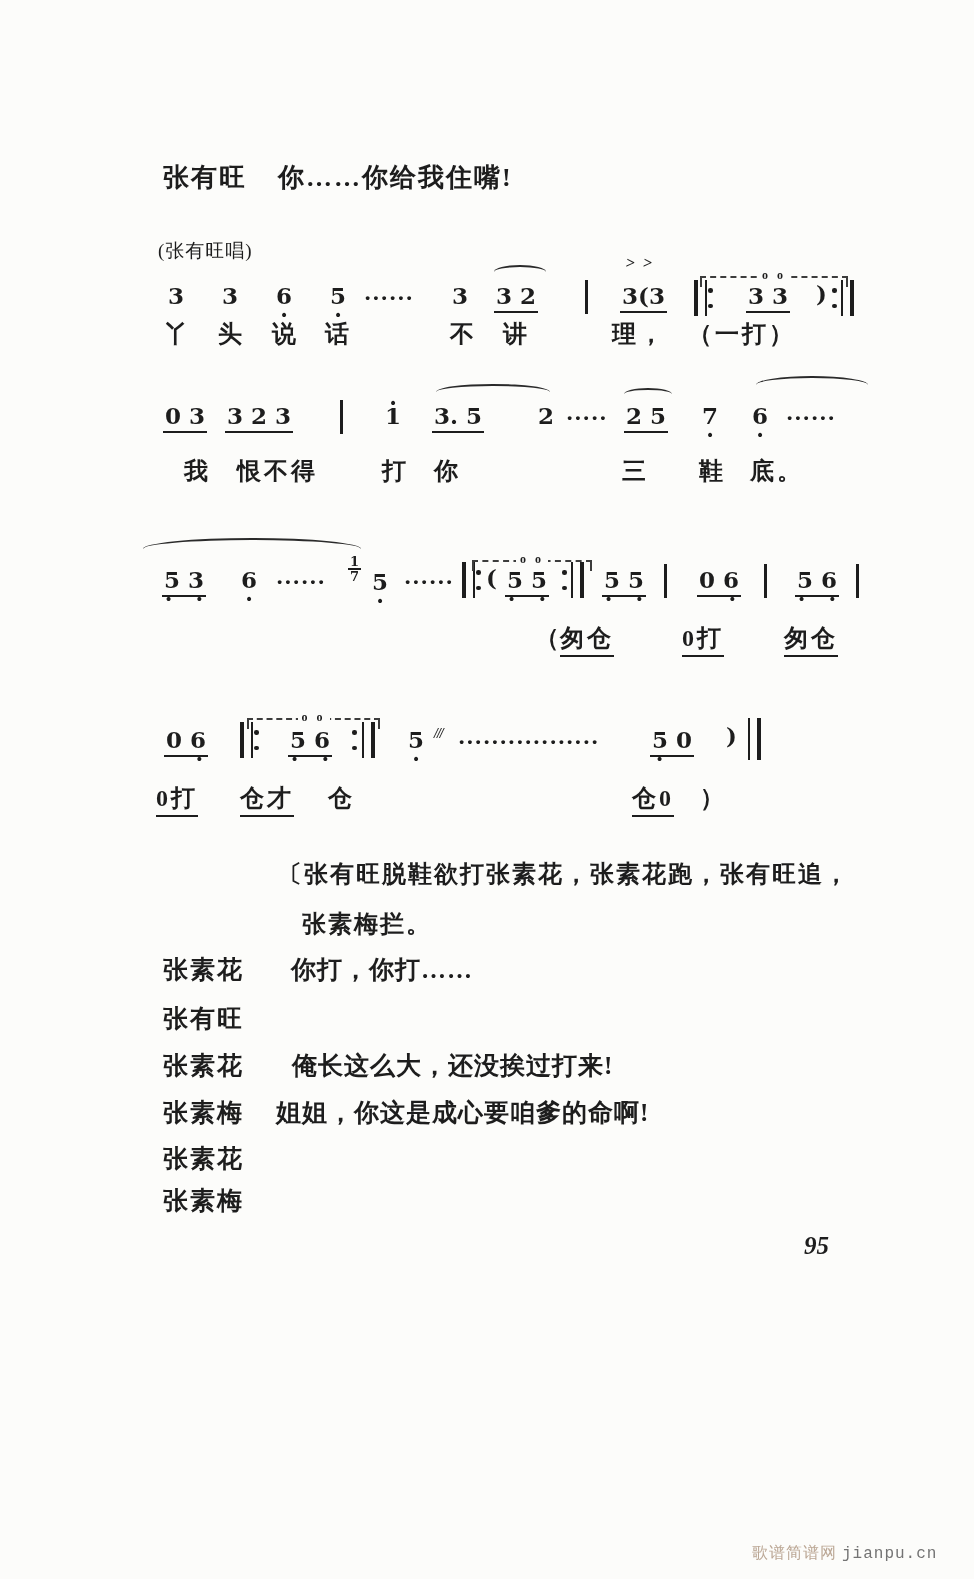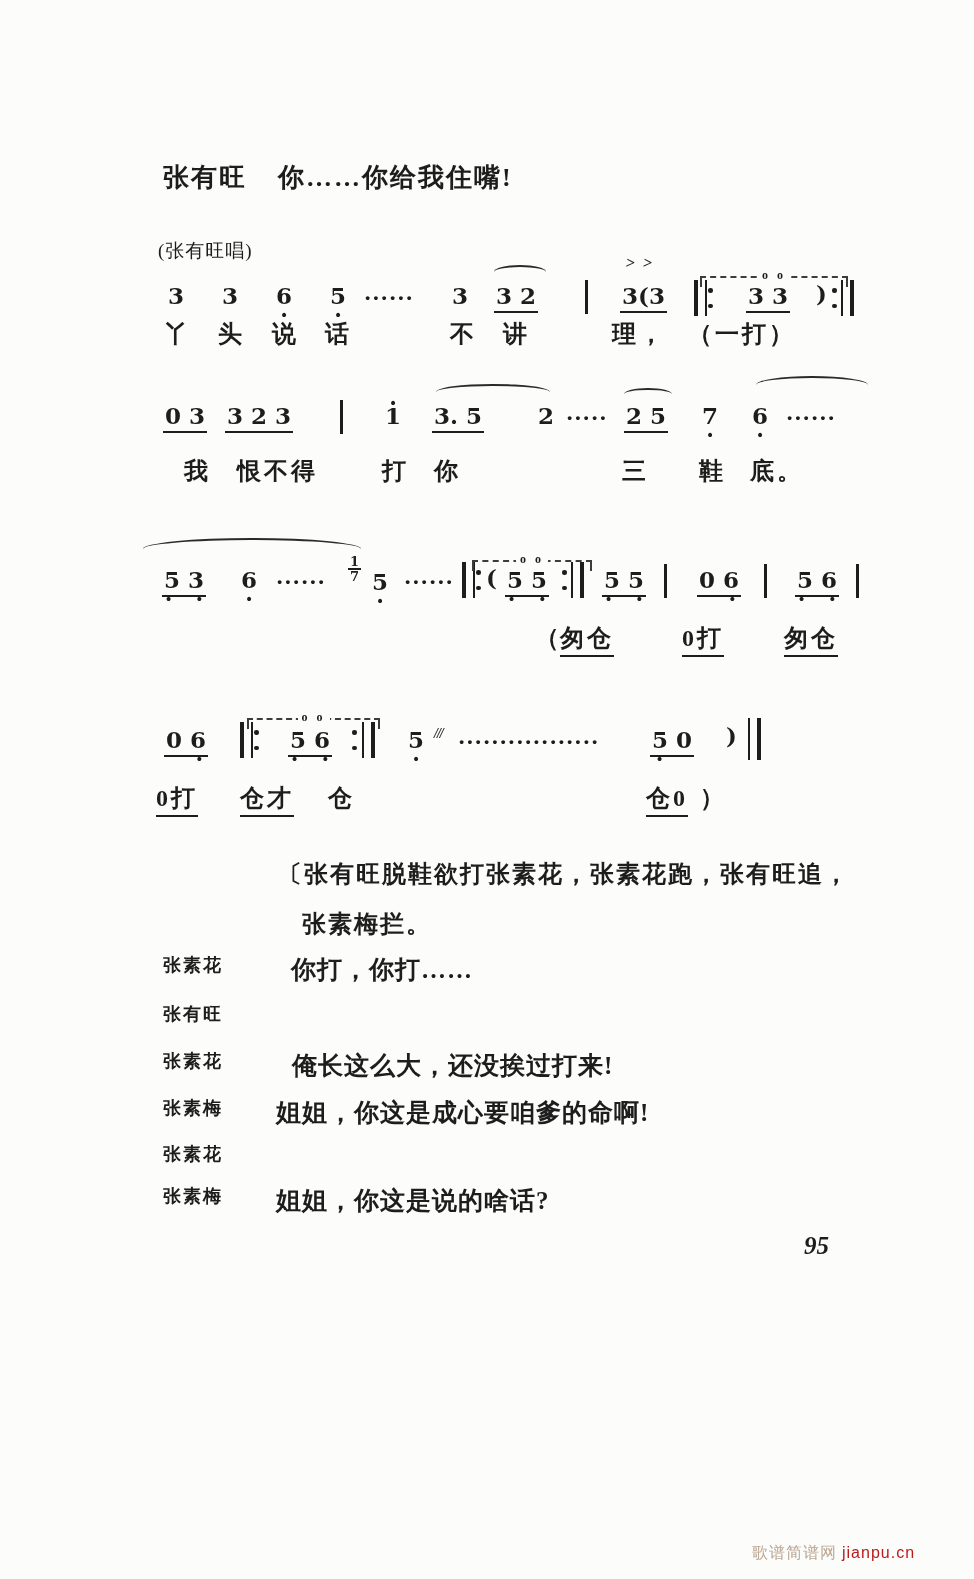--- a/index.html
+++ b/index.html
@@ -8,21 +8,21 @@
     background:#fcfcfa;overflow:hidden;
     font-family:"Liberation Serif","DejaVu Serif",serif;color:#1d1d1d;
   }
   
   .hd{position:absolute;font-size:26px;font-weight:bold;letter-spacing:2px;white-space:pre;}
   .cue{position:absolute;font-size:19px;letter-spacing:1px;white-space:pre;}
   .lyr{position:absolute;font-size:24px;font-weight:bold;letter-spacing:3px;white-space:pre;}
   .lyru{border-bottom:2px solid #1d1d1d;padding-bottom:1px;}
   .stage{position:absolute;font-size:24px;font-weight:bold;letter-spacing:2px;white-space:pre;text-align:center;}
   .drow .spk, .spk{font-weight:bold;}
-  .dlg-spk{position:absolute;font-size:18px;font-weight:bold;letter-spacing:2px;white-space:pre;}
+  .dlg-spk{position:absolute;font-size:25px;font-weight:bold;letter-spacing:2px;white-space:pre;}
   .dlg-txt{position:absolute;font-size:25px;font-weight:bold;letter-spacing:1px;white-space:pre;}
   .pageno{position:absolute;font-size:25px;font-weight:bold;font-style:italic;}
   
   .note{
     position:absolute;display:inline-block;white-space:pre;
     font-family:"DejaVu Serif","Liberation Serif",serif;
     font-weight:bold;font-size:23px;line-height:28px;
   }
   .un{border-bottom:2.5px solid #1d1d1d;padding:0 2px 1px 2px;}
   .da::before{content:"·";position:absolute;top:-13px;left:50%;transform:translateX(-50%);font-size:22px;}
@@ -46,21 +46,21 @@
   .circles{position:absolute;top:-10px;left:50%;transform:translateX(-50%);
     background:#fcfcfa;padding:0 4px;font-size:12px;font-weight:bold;letter-spacing:3px;}
   .accents{position:absolute;font-size:16px;font-weight:bold;letter-spacing:2px;transform:skewX(-8deg);}
   .grace{position:absolute;display:flex;flex-direction:column;align-items:center;
     font-family:"DejaVu Serif",serif;font-weight:bold;font-size:13px;line-height:11px;}
   .grace .gbar{width:13px;height:2px;background:#1d1d1d;margin:1px 0;}
   .trem{position:absolute;font-size:14px;font-style:italic;font-weight:bold;letter-spacing:-1px;}
   
   .wm{position:absolute;font-size:16px;letter-spacing:1px;white-space:pre;}
   .wm-cn{color:#bba795;}
-  .wm-en{color:#b91c1c;font-family:Liberation Sans, sans-serif;}
+  .wm-en{color:#737373;font-family:Liberation Mono, monospace;}
 </style>
 </head>
 <body>
 
 <div id="page">
 
   <span class="hd spk" style="left:163px;top:160px">张有旺</span>
   <span class="hd" style="left:278px;top:160px">你……你给我住嘴!</span>
   <span class="cue" style="left:158px;top:238px">(张有旺唱)</span>
 
@@ -161,39 +161,38 @@
   <span class="note db" style="left:408px;top:726px">5</span>
   <span class="trem" style="left:434px;top:726px">///</span>
   <span class="note dots" style="left:458px;top:728px">·················</span>
   <span class="note un dbL" style="left:650px;top:726px">5 0</span>
   <span class="note" style="left:726px;top:722px">)</span>
   <span class="dbar-r" style="left:748px;top:718px;height:42px"></span>
 
   <span class="lyr lyru" style="left:156px;top:782px">0打</span>
   <span class="lyr lyru" style="left:240px;top:782px">仓才</span>
   <span class="lyr" style="left:328px;top:782px">仓</span>
-  <span class="lyr lyru" style="left:646px;top:782px">仓0</span>
+  <span class="lyr lyru" style="left:632px;top:782px">仓0</span>
   <span class="lyr" style="left:700px;top:782px">）</span>
 
   <span class="stage" style="left:278px;top:858px">〔张有旺脱鞋欲打张素花，张素花跑，张有旺追，</span>
   <span class="stage" style="left:302px;top:908px">张素梅拦。</span>
 
   <span class="dlg-spk" style="left:163px;top:953px">张素花</span>
   <span class="dlg-txt" style="left:291px;top:953px">你打，你打……</span>
 
   <span class="dlg-spk" style="left:163px;top:1002px">张有旺</span>
 
   <span class="dlg-spk" style="left:163px;top:1049px">张素花</span>
   <span class="dlg-txt" style="left:292px;top:1049px">俺长这么大，还没挨过打来!</span>
 
   <span class="dlg-spk" style="left:163px;top:1096px">张素梅</span>
   <span class="dlg-txt" style="left:276px;top:1096px">姐姐，你这是成心要咱爹的命啊!</span>
 
   <span class="dlg-spk" style="left:163px;top:1142px">张素花</span>
 
   <span class="dlg-spk" style="left:163px;top:1184px">张素梅</span>
-  <span class="dlg-txt" style="left:276px;top:1184px">姐姐，你这是说的啥话?</span>
 
   <span class="pageno" style="left:804px;top:1232px">95</span>
 
   <span class="wm" style="left:752px;top:1543px"><span class="wm-cn">歌谱简谱网 </span><span class="wm-en">jianpu.cn</span></span>
 
 </div>
 
 </body></html>

